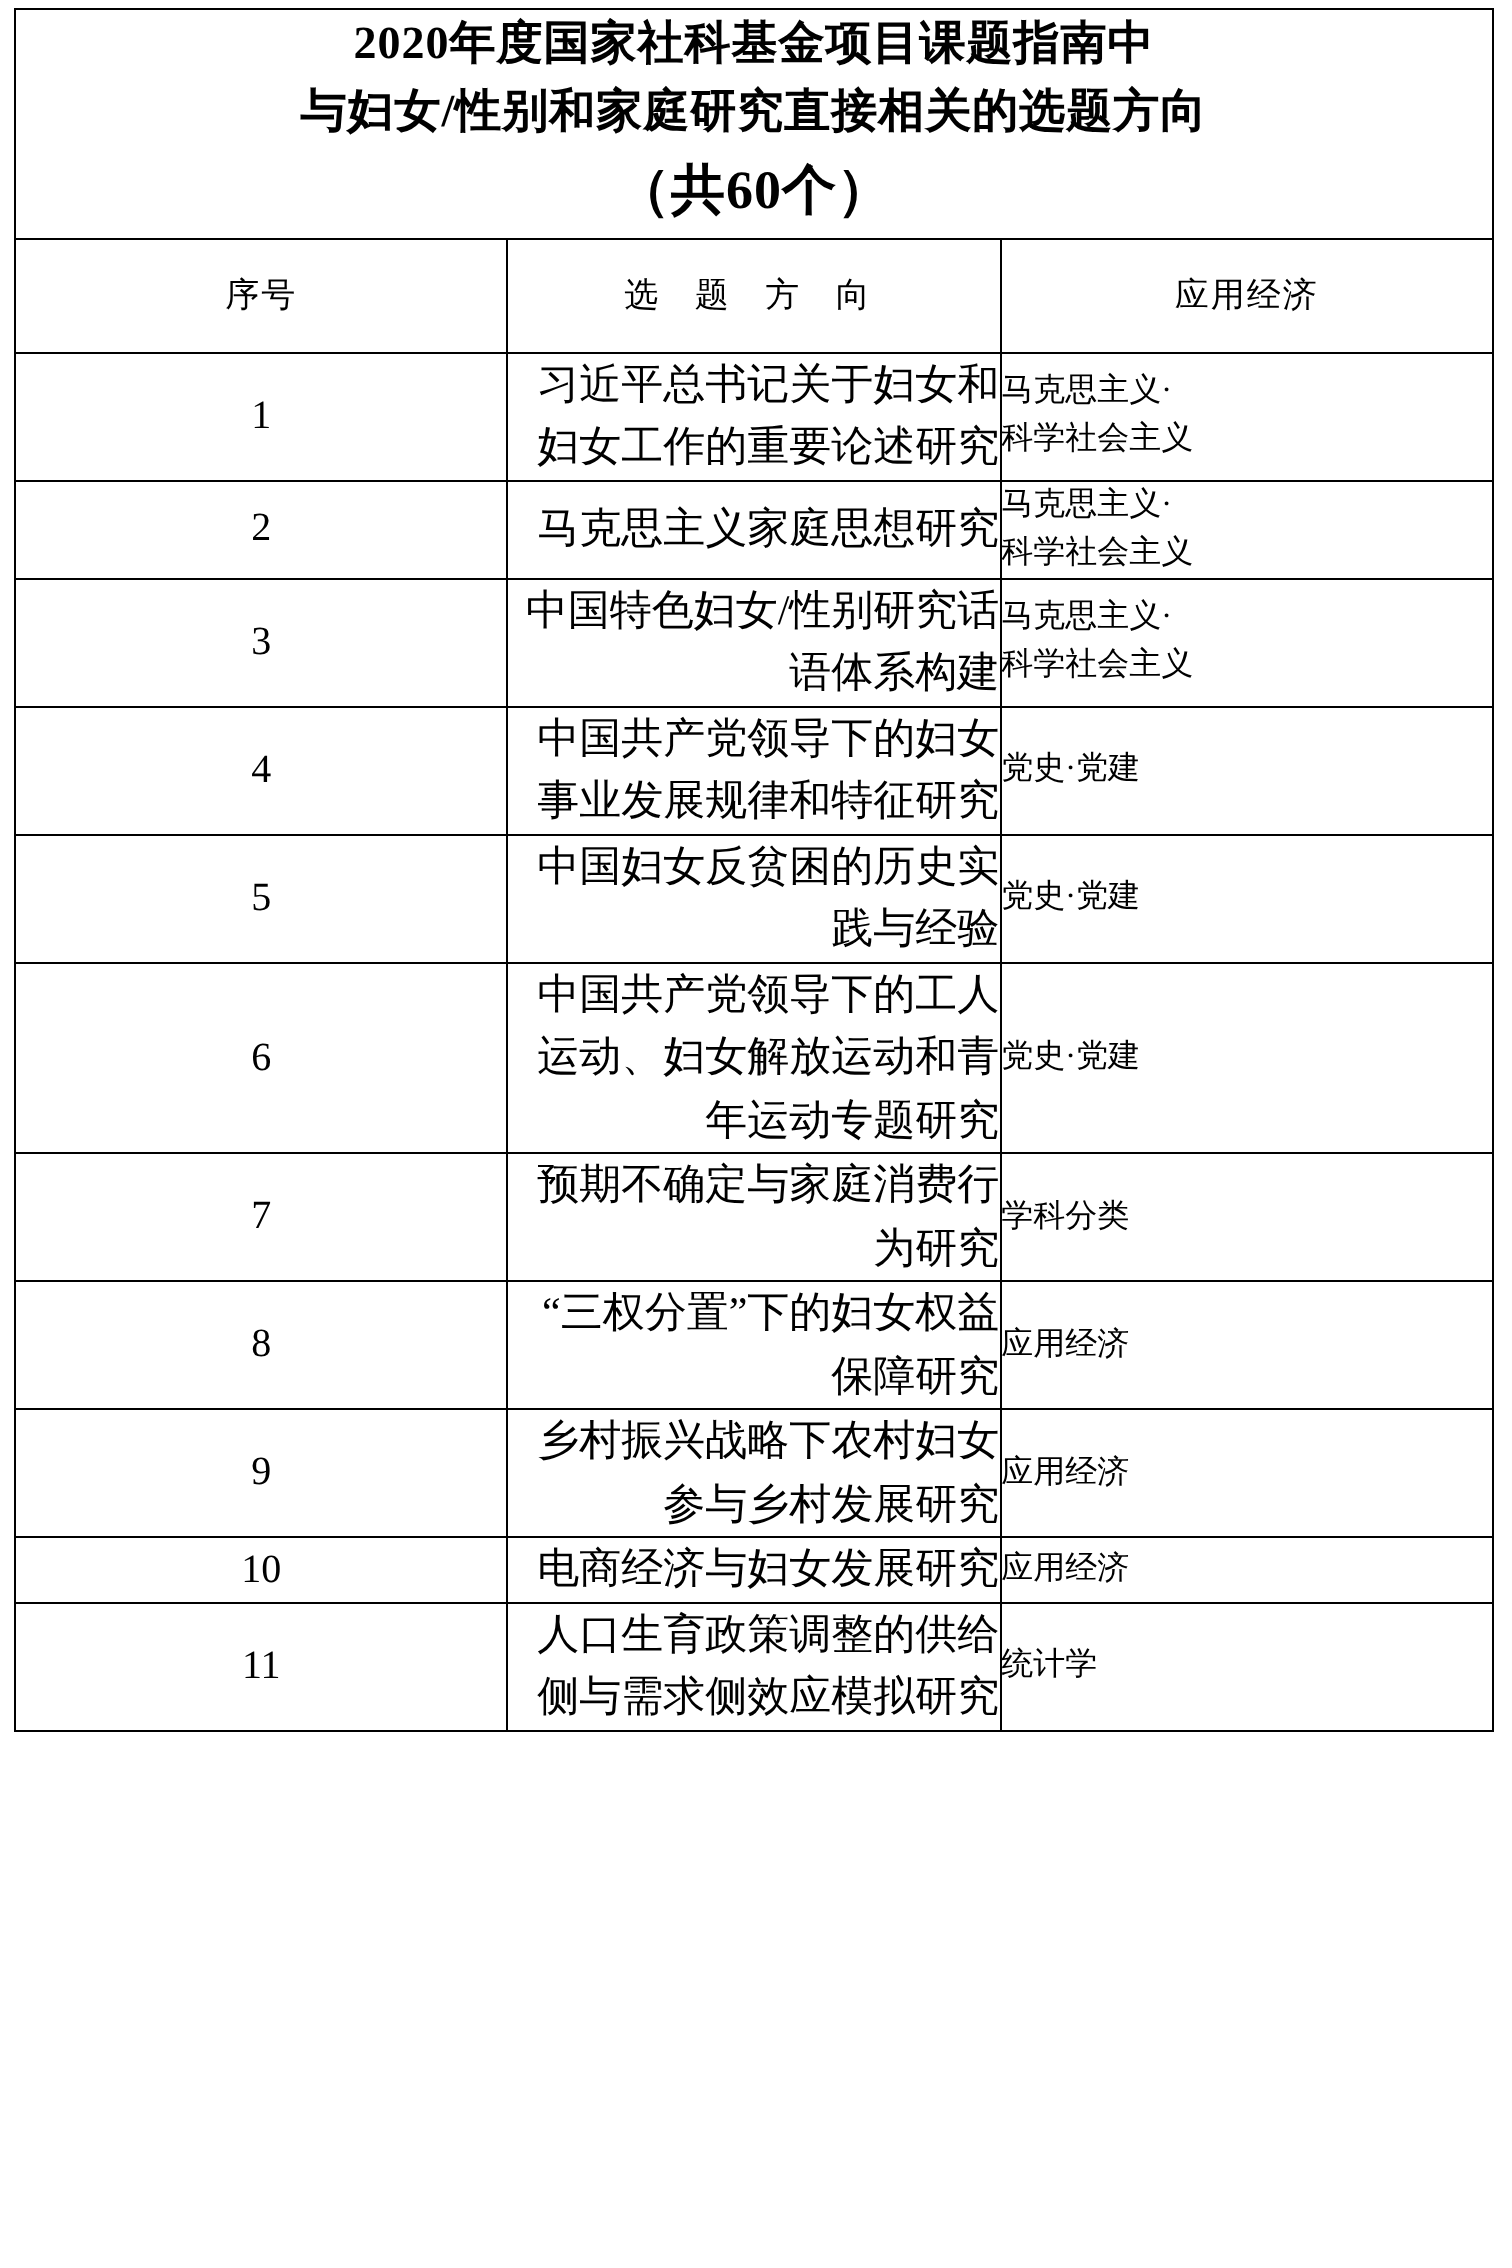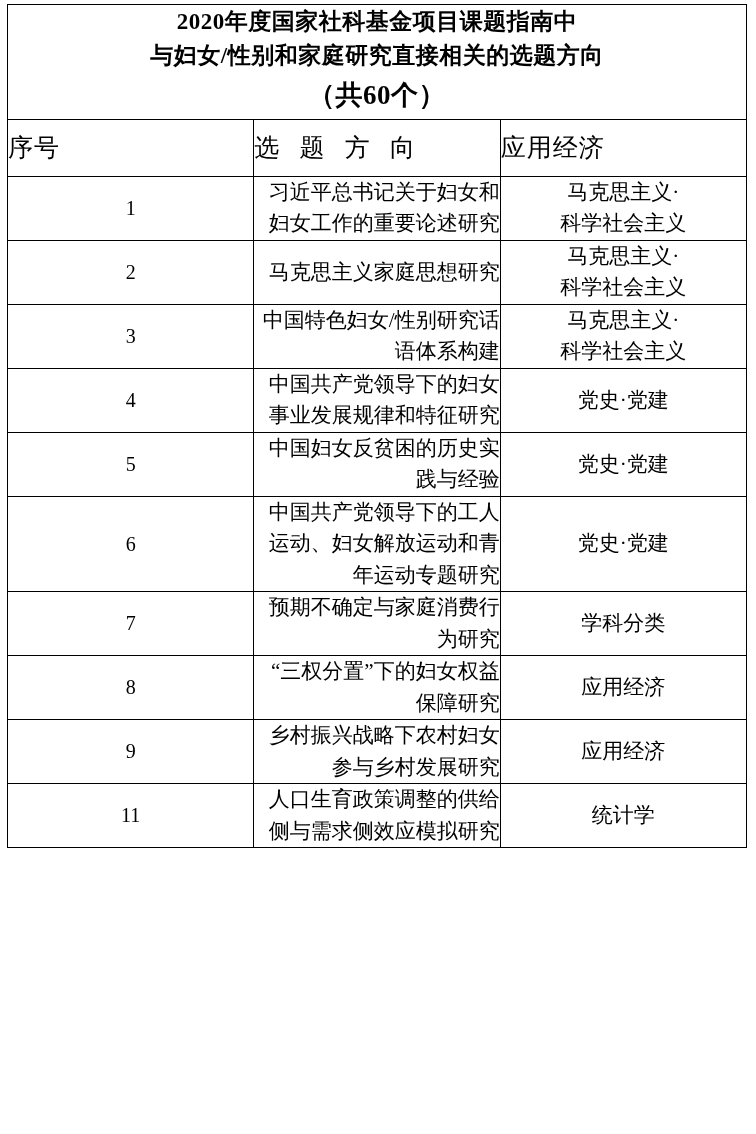--- a/index.html
+++ b/index.html
@@ -46,42 +46,42 @@
     font-size: 27px;
     font-weight: bold;
     line-height: 1.7;
     letter-spacing: 0.5px;
   }
   .col-no { width: 68px; }
   .col-topic { width: 462px; }
   .col-cat { width: 210px; }
 
   .head-no, .head-topic, .head-cat {
-    font-size: 25px;
+    text-align: center;
+    font-size: 17px;
     height: 56px;
     letter-spacing: 1px;
   }
   .head-topic {
     letter-spacing: 7px;
     padding-left: 7px;
   }
   .cell-no {
     text-align: center;
     font-size: 20px;
   }
   .cell-topic {
     font-size: 21px;
     line-height: 1.5;
     padding: 8px 6px 8px 10px;
     text-align: right;
   }
   .cell-cat {
-    font-size: 21px;
+    font-size: 16px;
     line-height: 1.5;
-    text-align: center;
     padding: 8px 4px;
   }
   .cell-cat .cat-l1 { display: block; }
   .cell-cat .cat-l2 { display: block; }
 </style>
 </head>
 <body>
 
 <div class="page">
   <table class="doc-table">
@@ -167,20 +167,27 @@
       </tr>
 
       <tr>
         <td class="cell-no">9</td>
         <td class="cell-topic">乡村振兴战略下农村妇女参与乡村发展研究</td>
         <td class="cell-cat">
           <span class="cat-l1">应用经济</span>
         </td>
       </tr>
 
+      <tr>
+        <td class="cell-no">10</td>
+        <td class="cell-topic">电商经济与妇女发展研究</td>
+        <td class="cell-cat">
+          <span class="cat-l1">应用经济</span>
+        </td>
+      </tr>
 
       <tr>
         <td class="cell-no">11</td>
         <td class="cell-topic">人口生育政策调整的供给侧与需求侧效应模拟研究</td>
         <td class="cell-cat">
           <span class="cat-l1">统计学</span>
         </td>
       </tr>
 
     </tbody>

